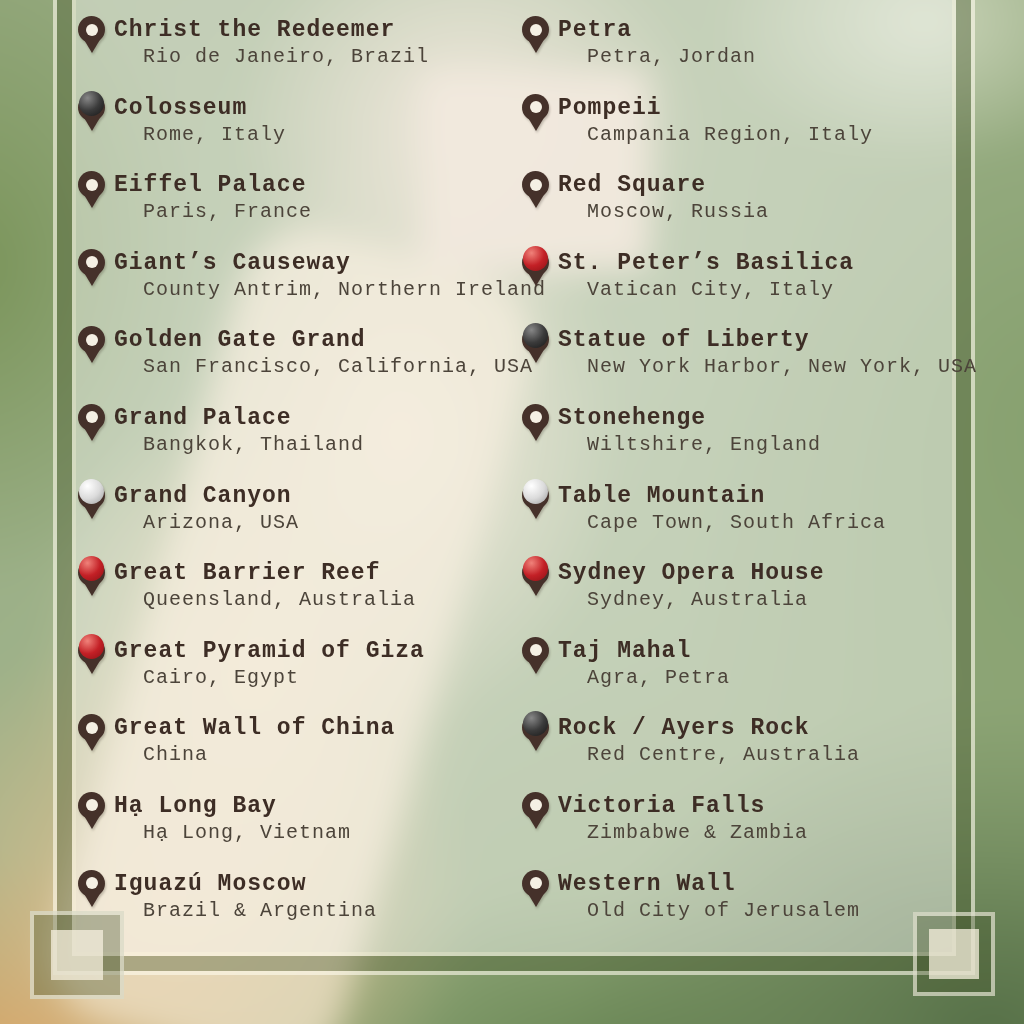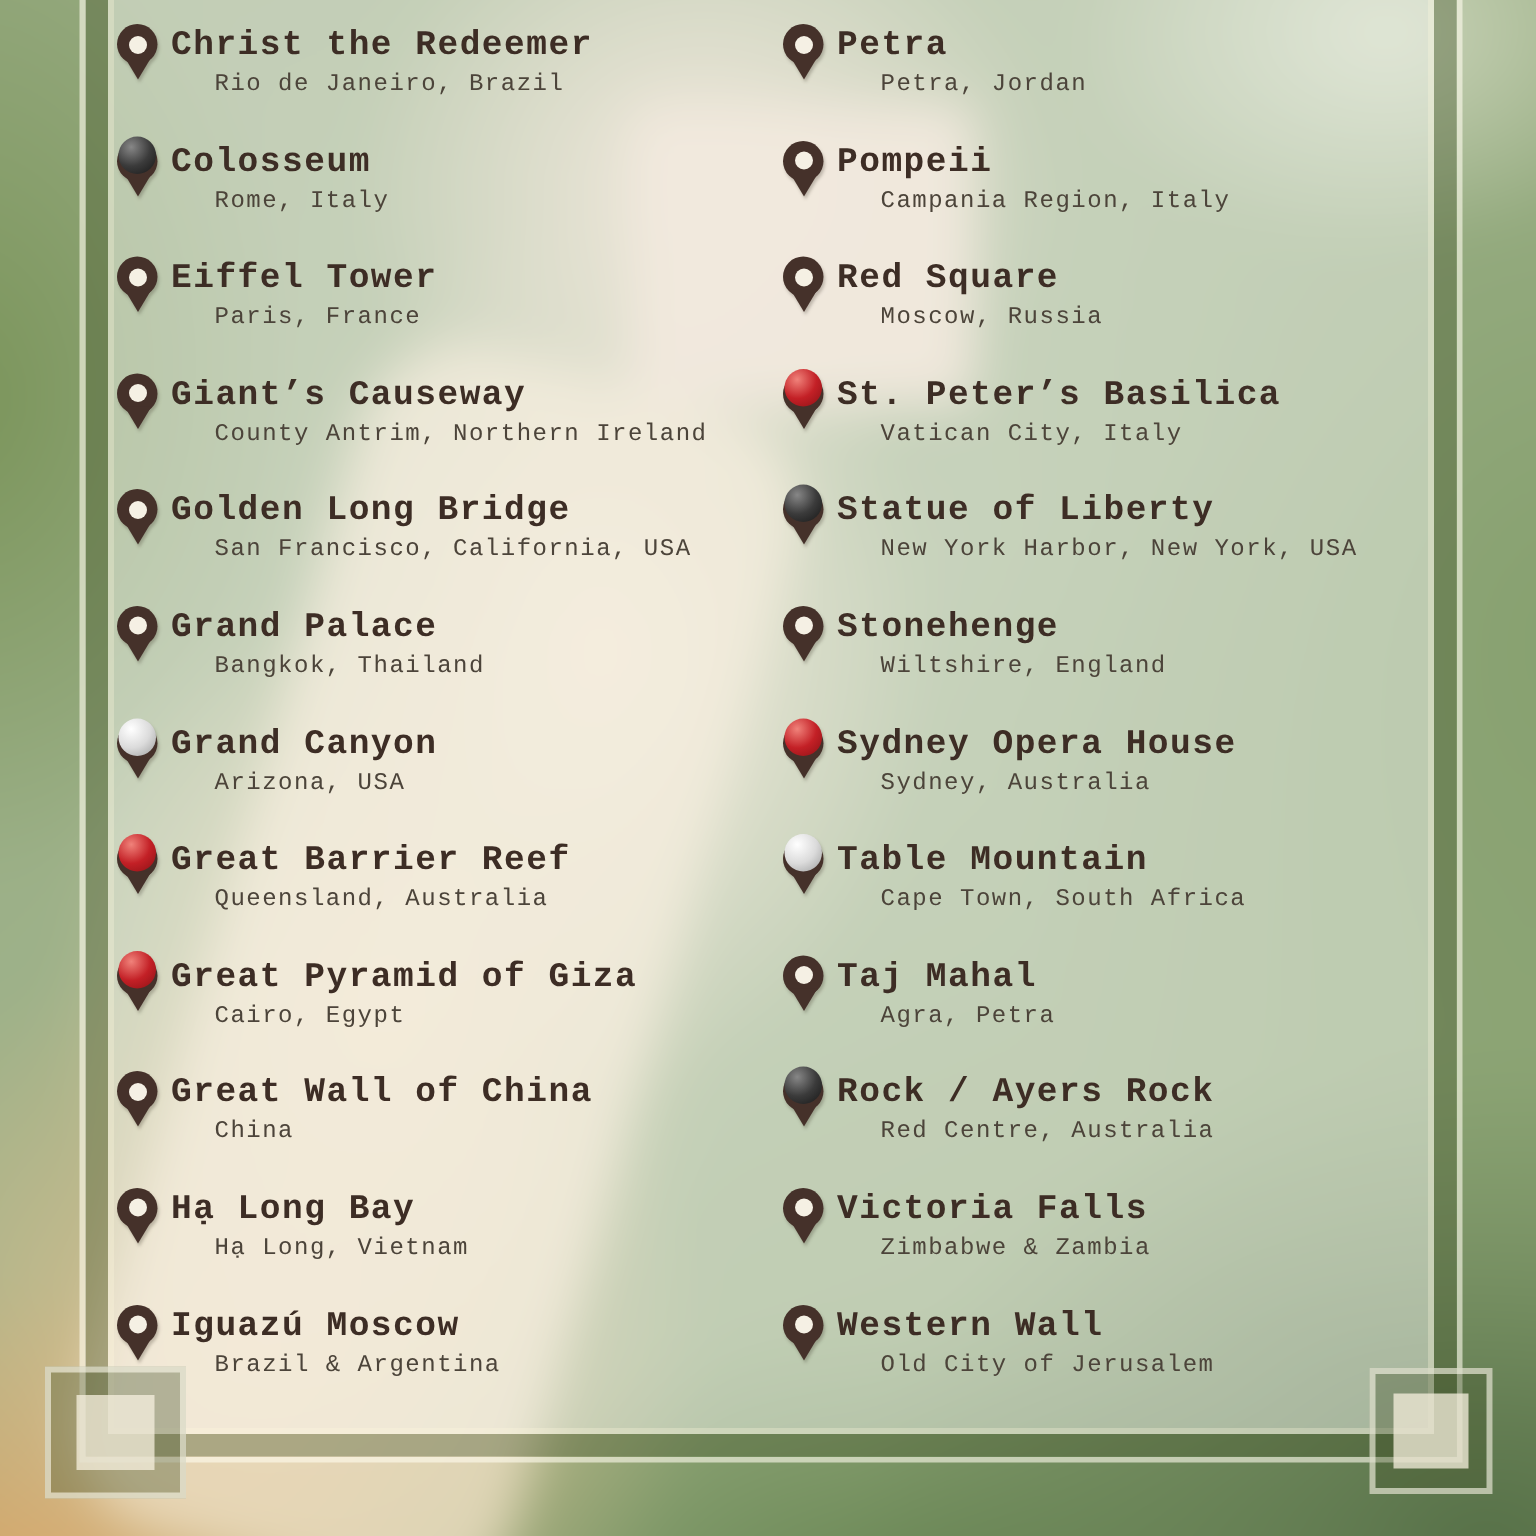--- a/index.html
+++ b/index.html
@@ -48,21 +48,21 @@
   .corner-inner{width:52px;height:50px;background:#F7F0DFBF;}
   .corner--right .corner-inner{width:50px;}
   
   .column{position:absolute;top:15px;display:flex;flex-direction:column;}
   .column[data-col="0"]{left:77px;}
   .column[data-col="1"]{left:521px;}
   .entry{height:77.6px;display:flex;align-items:flex-start;}
   .entry-text{padding-top:2px;}
   .entry-title{font-weight:bold;font-size:23px;line-height:27px;letter-spacing:1px;
     color:var(--title-color);white-space:nowrap;}
-  .entry-location{font-size:16px;line-height:25px;letter-spacing:1px;
+  .entry-location{font-size:20px;line-height:25px;letter-spacing:1px;
     color:var(--location-color);margin-left:29px;white-space:nowrap;}
   
   .pin{position:relative;width:29px;height:40px;margin-right:8px;margin-top:1px;flex:none;
     filter:drop-shadow(1px 2px 1px rgba(40,30,20,.25));}
   .pin-head{position:absolute;top:0;left:1px;width:27px;height:27px;border-radius:50%;
     background:var(--pin-body);}
   .pin-hole{position:absolute;top:7.5px;left:8.5px;width:12px;height:12px;border-radius:50%;
     background:var(--pin-hole);}
   .pin-tail{position:absolute;top:22px;left:5.5px;width:0;height:0;
     border-left:9px solid transparent;border-right:9px solid transparent;
@@ -111,21 +111,21 @@
     </div>
   </div>
       <div class="entry">
     <span class="pin pin--outline">
       <span class="pin-head"></span>
       <span class="pin-hole"></span>
       <span class="pin-tail"></span>
 
     </span>
     <div class="entry-text">
-      <div class="entry-title">Eiffel Tower</div>
+      <div class="entry-title">Eiffel Palace</div>
       <div class="entry-location">Paris, France</div>
     </div>
   </div>
       <div class="entry">
     <span class="pin pin--outline">
       <span class="pin-head"></span>
       <span class="pin-hole"></span>
       <span class="pin-tail"></span>
 
     </span>
@@ -135,21 +135,21 @@
     </div>
   </div>
       <div class="entry">
     <span class="pin pin--outline">
       <span class="pin-head"></span>
       <span class="pin-hole"></span>
       <span class="pin-tail"></span>
 
     </span>
     <div class="entry-text">
-      <div class="entry-title">Golden Long Bridge</div>
+      <div class="entry-title">Golden Gate Grand</div>
       <div class="entry-location">San Francisco, California, USA</div>
     </div>
   </div>
       <div class="entry">
     <span class="pin pin--outline">
       <span class="pin-head"></span>
       <span class="pin-hole"></span>
       <span class="pin-tail"></span>
 
     </span>
@@ -298,44 +298,44 @@
       <span class="pin-hole"></span>
       <span class="pin-tail"></span>
 
     </span>
     <div class="entry-text">
       <div class="entry-title">Stonehenge</div>
       <div class="entry-location">Wiltshire, England</div>
     </div>
   </div>
       <div class="entry">
+    <span class="pin pin--silver">
+      <span class="pin-head"></span>
+
+      <span class="pin-tail"></span>
+      <span class="pin-ball" style="background: radial-gradient(circle at 34% 28%, rgb(255, 255, 255) 0%, rgb(219, 219, 219) 52%, rgb(156, 157, 157) 100%);"></span>
+    </span>
+    <div class="entry-text">
+      <div class="entry-title">Table Mountain</div>
+      <div class="entry-location">Cape Town, South Africa</div>
+    </div>
+  </div>
+      <div class="entry">
     <span class="pin pin--red">
       <span class="pin-head"></span>
 
       <span class="pin-tail"></span>
       <span class="pin-ball" style="background: radial-gradient(circle at 34% 28%, rgb(240, 130, 122) 0%, rgb(195, 32, 38) 52%, rgb(140, 17, 21) 100%);"></span>
     </span>
     <div class="entry-text">
       <div class="entry-title">Sydney Opera House</div>
       <div class="entry-location">Sydney, Australia</div>
     </div>
   </div>
       <div class="entry">
-    <span class="pin pin--silver">
-      <span class="pin-head"></span>
-
-      <span class="pin-tail"></span>
-      <span class="pin-ball" style="background: radial-gradient(circle at 34% 28%, rgb(255, 255, 255) 0%, rgb(219, 219, 219) 52%, rgb(156, 157, 157) 100%);"></span>
-    </span>
-    <div class="entry-text">
-      <div class="entry-title">Table Mountain</div>
-      <div class="entry-location">Cape Town, South Africa</div>
-    </div>
-  </div>
-      <div class="entry">
     <span class="pin pin--outline">
       <span class="pin-head"></span>
       <span class="pin-hole"></span>
       <span class="pin-tail"></span>
 
     </span>
     <div class="entry-text">
       <div class="entry-title">Taj Mahal</div>
       <div class="entry-location">Agra, Petra</div>
     </div>

